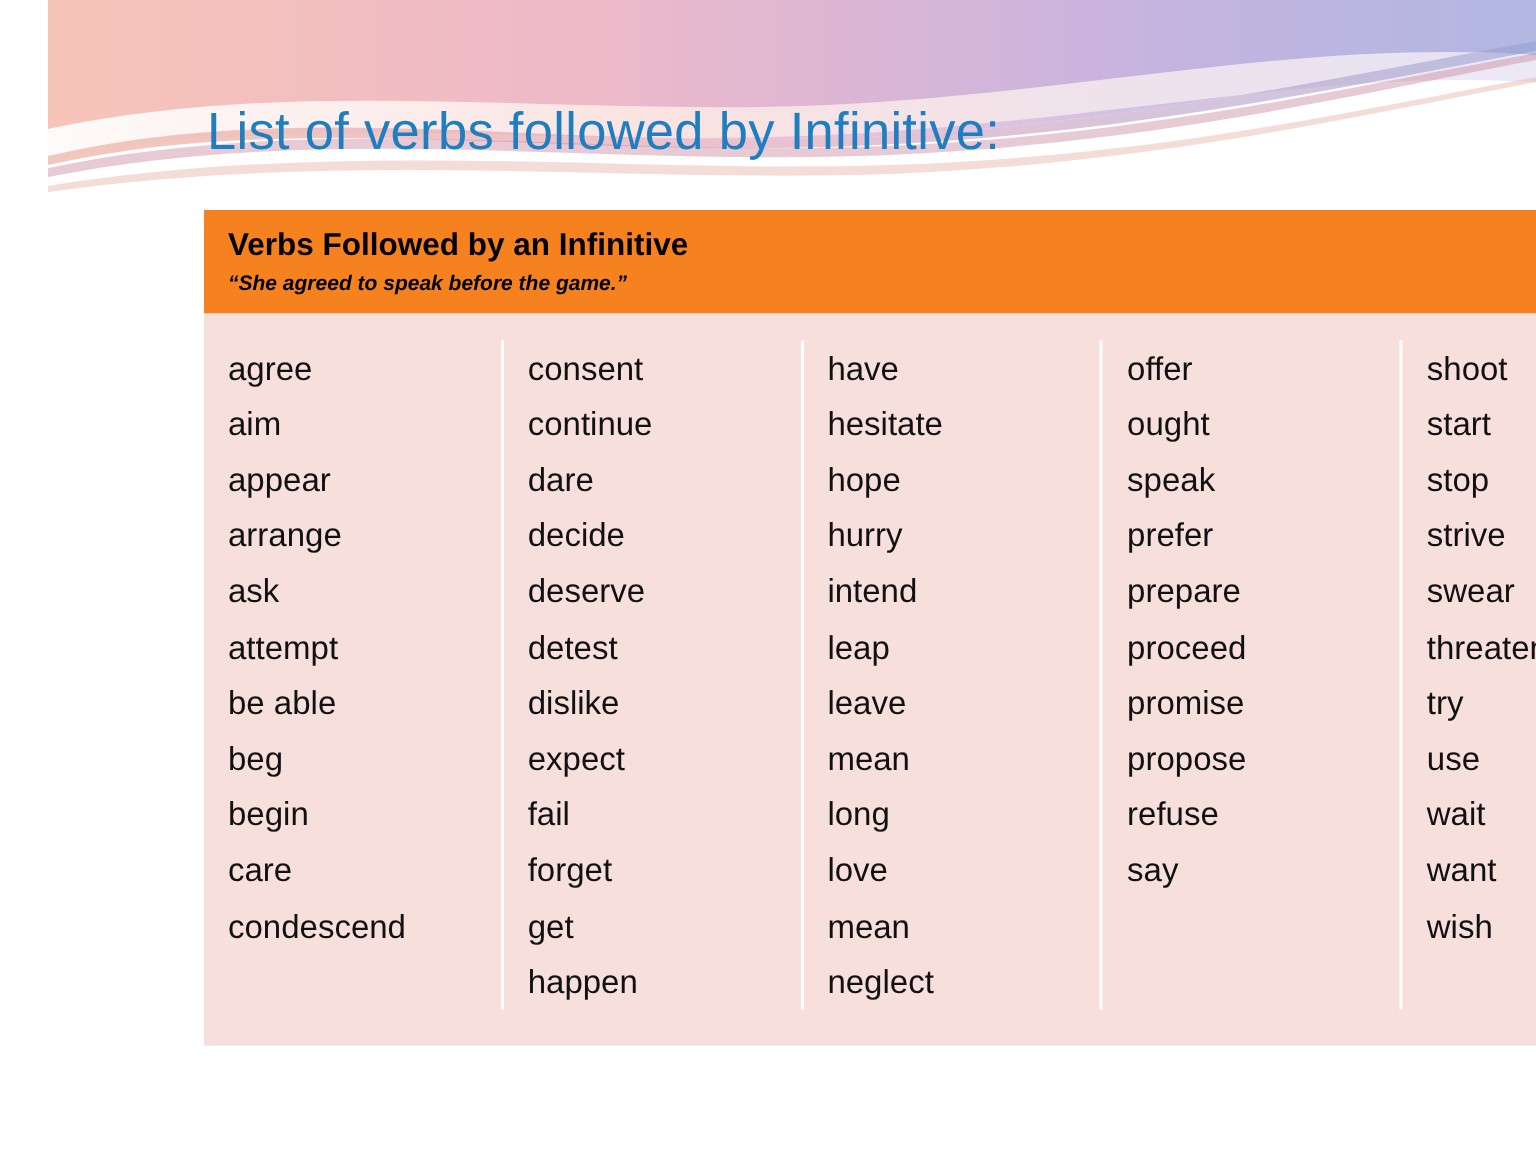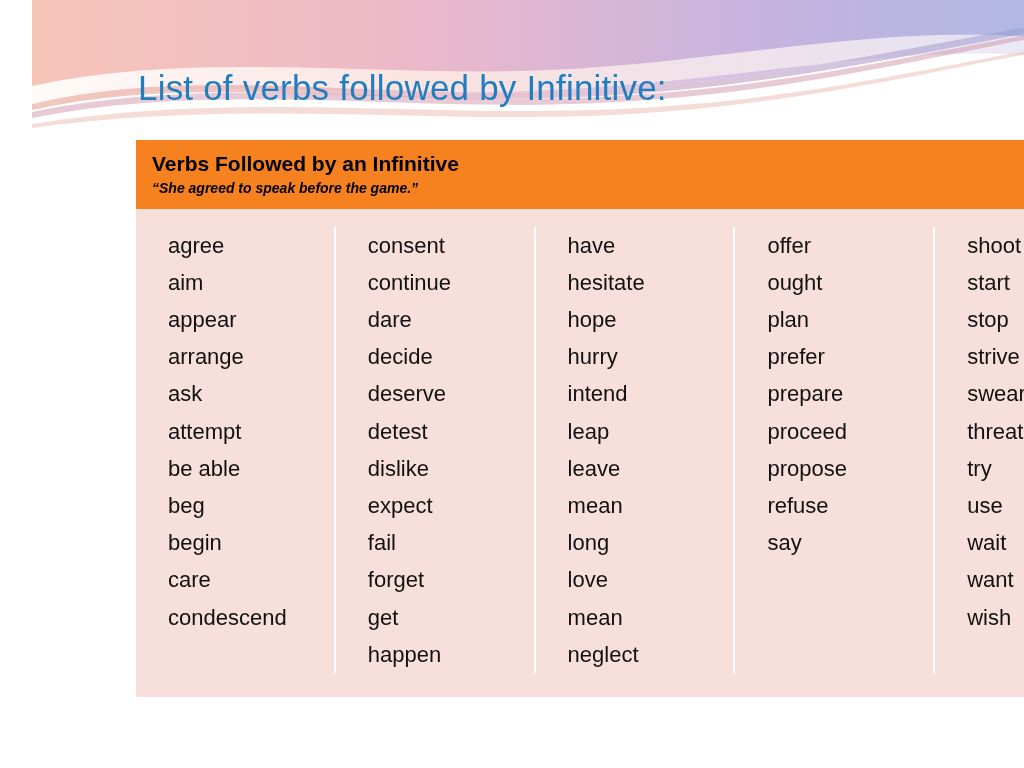--- a/index.html
+++ b/index.html
@@ -68,21 +68,21 @@
     line-height: 1.3;
     margin-top: 2px;
   }
   .cols {
     display: flex;
     background: #f7dfdb;
     padding: 18px 0 24px 0;
   }
   .col {
     flex: 1 1 0;
-    padding: 0 14px 0 32px;
+    padding: 0 14px 0 16px;
     border-left: 2px solid #ffffff;
   }
   .col:first-child {
     border-left: none;
   }
   .col ul {
     list-style: none;
     margin: 0;
     padding: 0;
   }
@@ -193,24 +193,25 @@
           <li>love</li>
           <li>mean</li>
           <li>neglect</li>
         </ul>
       </div>
 
       <div class="col">
         <ul>
           <li>offer</li>
           <li>ought</li>
-          <li>plan</li>
+          <li>speak</li>
           <li>prefer</li>
           <li>prepare</li>
           <li>proceed</li>
+          <li>promise</li>
           <li>propose</li>
           <li>refuse</li>
           <li>say</li>
         </ul>
       </div>
 
       <div class="col">
         <ul>
           <li>shoot</li>
           <li>start</li>

